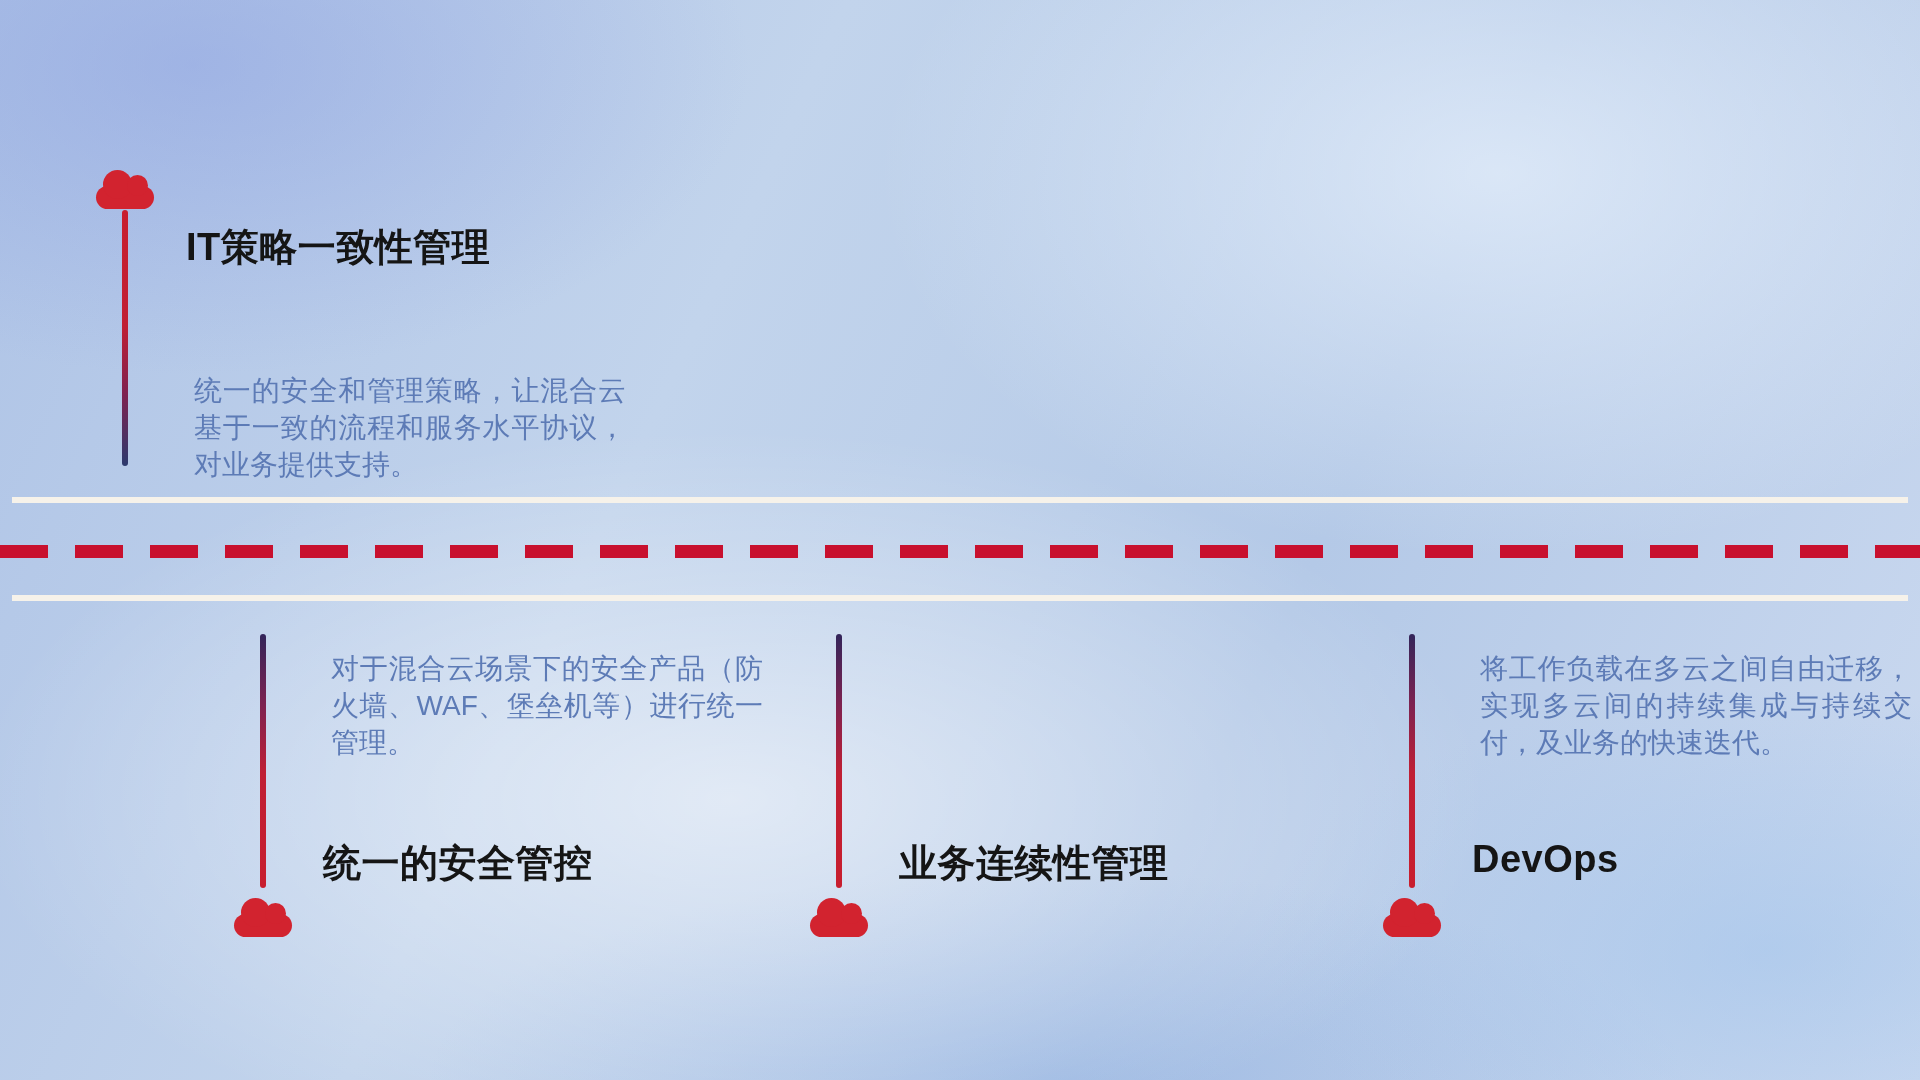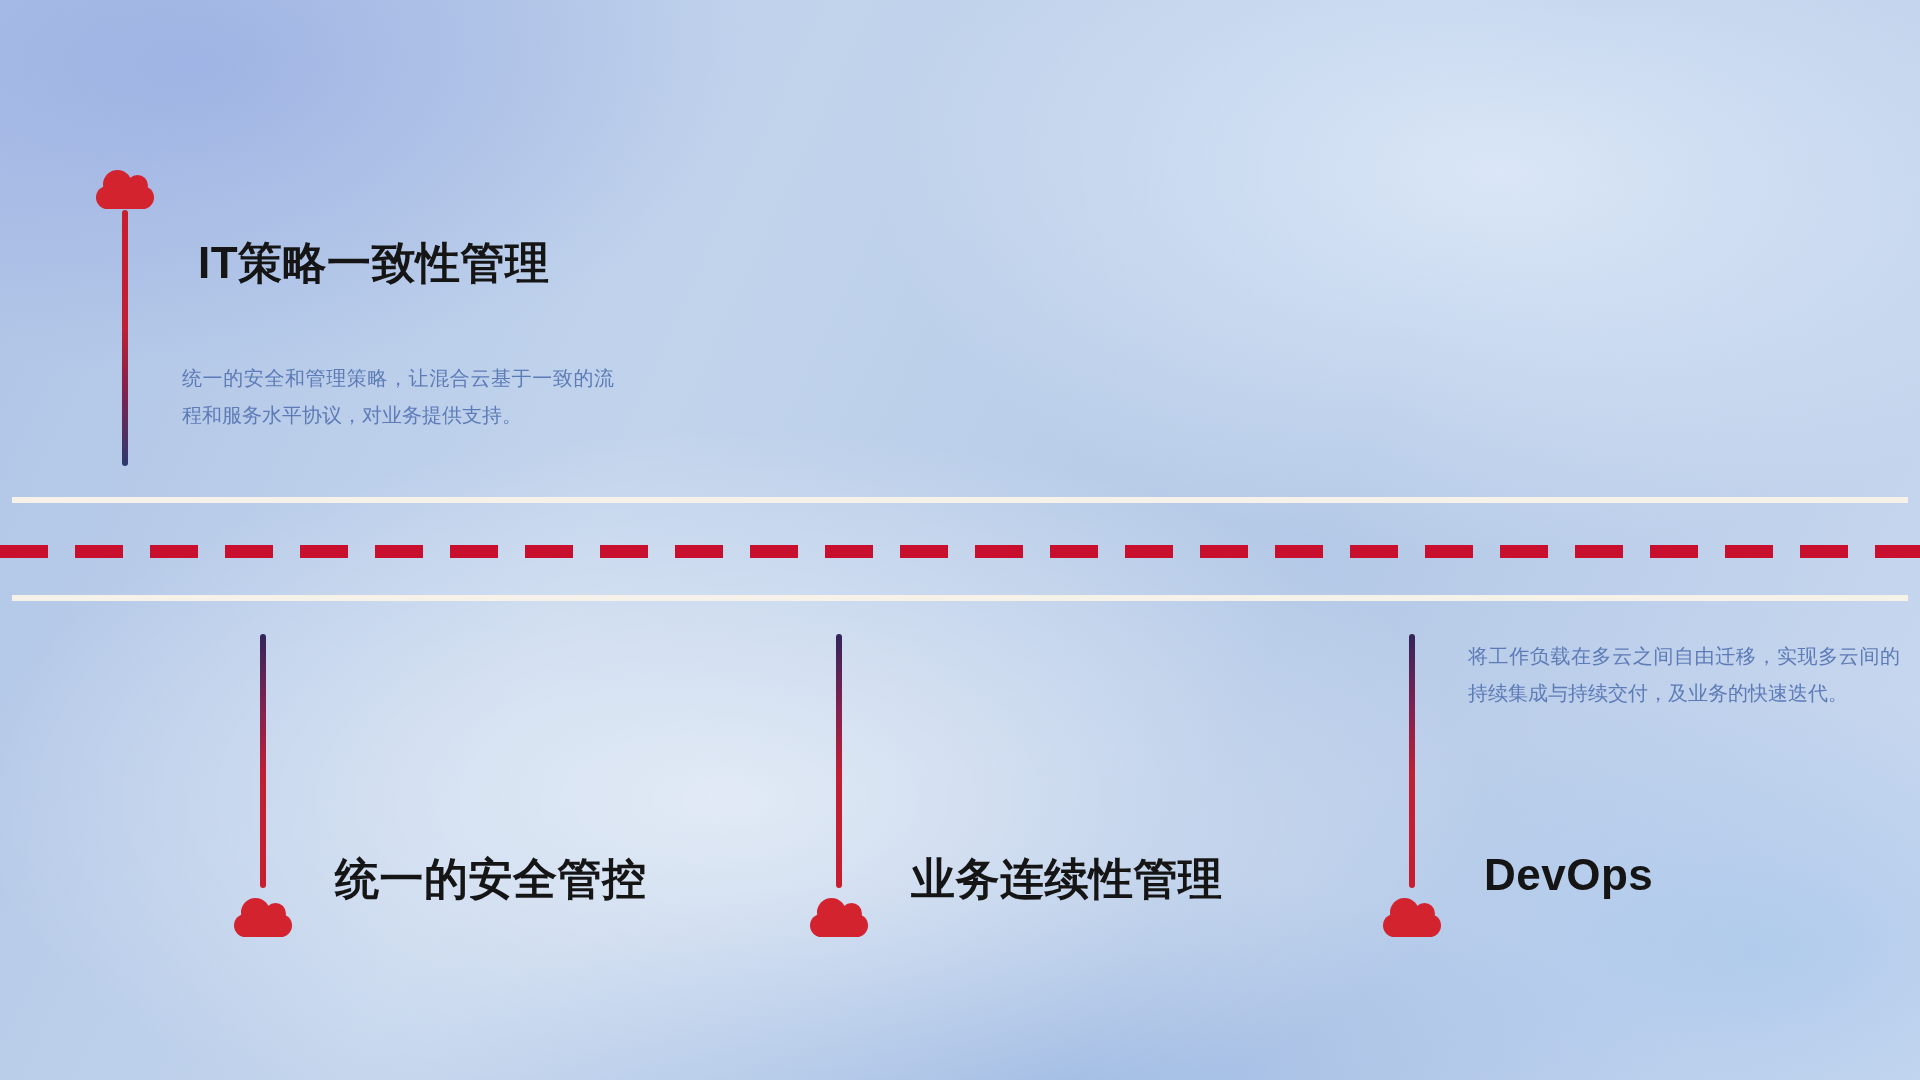--- a/index.html
+++ b/index.html
@@ -46,25 +46,25 @@
   .cloud::after{
     content:"";position:absolute;top:-11px;right:6px;width:21px;height:21px;
     background:inherit;border-radius:50%;
   }
 
   .stem{position:absolute;width:6px;border-radius:3px;}
   .stem.down{background:linear-gradient(180deg,#c81e2e 0%,#c01f34 45%,#7e2250 72%,#2c3a6e 100%);}
   .stem.up{background:linear-gradient(180deg,#33255a 0%,#7e2250 28%,#c01f34 55%,#c81e2e 100%);}
 
   .title{
-    position:absolute;margin:16px;color:#151515;font-size:44px;font-weight:700;
+    position:absolute;margin:4px;color:#151515;font-size:38px;font-weight:700;
     letter-spacing:0.5px;white-space:nowrap;
   }
   .desc{
-    position:absolute;margin:0;color:#5d7bb6;font-size:20px;line-height:37px;
+    position:absolute;margin:12px;color:#5d7bb6;font-size:28px;line-height:37px;
     width:432px;text-align:justify;
   }
 
   .top .cloud{left:0;top:16px;}
   .top .stem{left:26px;top:40px;height:256px;}
   .top .title{left:86px;top:48px;}
   .top .desc{left:86px;top:190px;}
 
   .bot .stem{left:27px;top:0;height:254px;}
   .bot .desc{left:86px;top:4px;}
@@ -86,20 +86,21 @@
     <span class="cloud"></span>
     <span class="stem down"></span>
     <h2 class="title">IT策略一致性管理</h2>
     <p class="desc">统一的安全和管理策略，让混合云基于一致的流程和服务水平协议，对业务提供支持。</p>
   </div>
 
 
 
   <div class="group bot b1">
     <span class="stem up"></span>
+    <p class="desc">对于混合云场景下的安全产品（防火墙、WAF、堡垒机等）进行统一管理。</p>
     <h2 class="title">统一的安全管控</h2>
     <span class="cloud"></span>
   </div>
 
   <div class="group bot b2">
     <span class="stem up"></span>
     <h2 class="title">业务连续性管理</h2>
     <span class="cloud"></span>
   </div>
 

